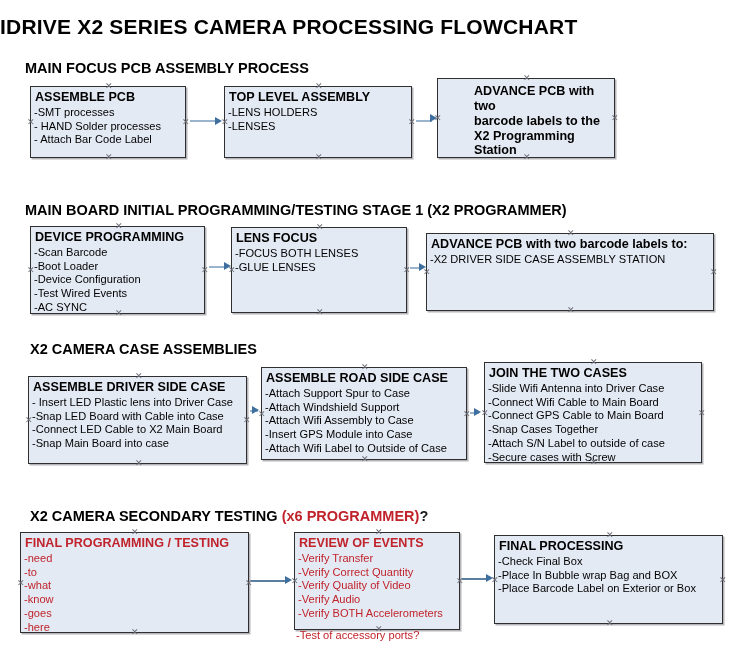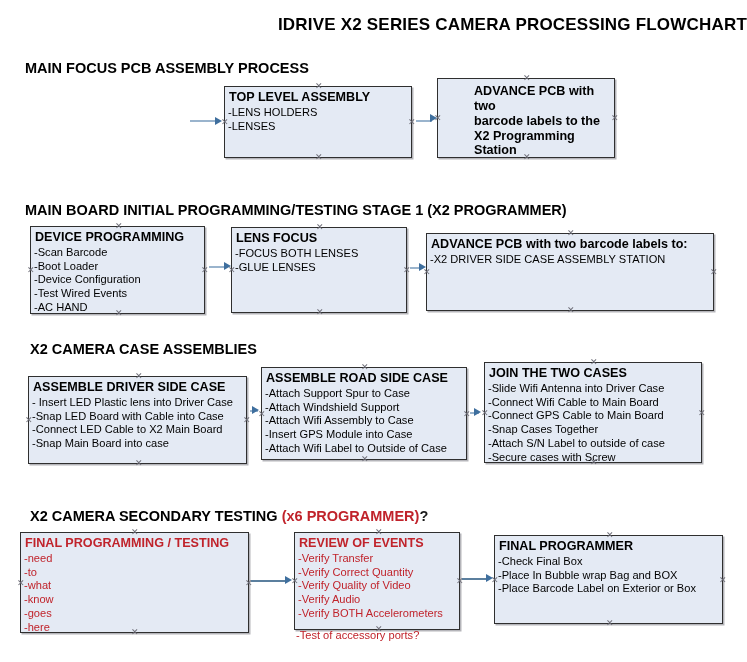--- a/index.html
+++ b/index.html
@@ -17,22 +17,22 @@
   #canvas {
     position: absolute;
     left: 0; top: 0;
     width: 747px;
     height: 662px;
   }
   .page-title {
     position: absolute;
     left: 0; top: 15px;
     width: 747px;
-    text-align: right;
-    font-size: 17px;
+    text-align: left;
+    font-size: 21px;
     font-weight: bold;
     color: #000000;
     letter-spacing: 0.2px;
   }
   .section-head {
     position: absolute;
     font-size: 14.5px;
     font-weight: bold;
     color: #000000;
     white-space: nowrap;
@@ -108,20 +108,32 @@
 </style>
 </head>
 <body>
 
 <div id="canvas">
 
   <div class="page-title">IDRIVE X2  SERIES CAMERA PROCESSING FLOWCHART</div>
 
   <div class="section-head" style="left:25px; top:60px;">MAIN FOCUS PCB ASSEMBLY PROCESS</div>
 
+  <div class="node" style="left:30px; top:86px; width:156px; height:72px;">
+    <div class="node-title">ASSEMBLE PCB</div>
+    <div class="node-lines">
+      <div class="node-line">-SMT processes</div>
+      <div class="node-line">- HAND Solder processes</div>
+      <div class="node-line">- Attach Bar Code Label</div>
+    </div>
+    <span class="anchor" style="left:74px; top:-4px;"></span>
+    <span class="anchor" style="left:74px; bottom:-4px;"></span>
+    <span class="anchor" style="left:-4px; top:32px;"></span>
+    <span class="anchor" style="right:-4px; top:32px;"></span>
+  </div>
 
   <div class="node" style="left:224px; top:86px; width:188px; height:72px;">
     <div class="node-title">TOP LEVEL ASSEMBLY</div>
     <div class="node-lines">
       <div class="node-line">-LENS HOLDERS</div>
       <div class="node-line">-LENSES</div>
     </div>
     <span class="anchor" style="left:90px; top:-4px;"></span>
     <span class="anchor" style="left:90px; bottom:-4px;"></span>
     <span class="anchor" style="left:-4px; top:32px;"></span>
@@ -146,21 +158,21 @@
 
   <div class="section-head" style="left:25px; top:202px;">MAIN BOARD INITIAL PROGRAMMING/TESTING STAGE 1 (X2 PROGRAMMER)</div>
 
   <div class="node" style="left:30px; top:226px; width:175px; height:88px;">
     <div class="node-title">DEVICE PROGRAMMING</div>
     <div class="node-lines">
       <div class="node-line">-Scan Barcode</div>
       <div class="node-line">-Boot Loader</div>
       <div class="node-line">-Device Configuration</div>
       <div class="node-line">-Test Wired Events</div>
-      <div class="node-line">-AC HAND</div>
+      <div class="node-line">-AC SYNC</div>
     </div>
     <span class="anchor" style="left:84px; top:-4px;"></span>
     <span class="anchor" style="left:84px; bottom:-4px;"></span>
     <span class="anchor" style="left:-4px; top:40px;"></span>
     <span class="anchor" style="right:-4px; top:40px;"></span>
   </div>
 
   <div class="node" style="left:231px; top:227px; width:176px; height:86px;">
     <div class="node-title">LENS FOCUS</div>
     <div class="node-lines">
@@ -271,21 +283,21 @@
       <div class="node-line">-Verify BOTH Accelerometers</div>
     </div>
     <span class="anchor" style="left:80px; top:-4px;"></span>
     <span class="anchor" style="left:80px; bottom:-4px;"></span>
     <span class="anchor" style="left:-4px; top:45px;"></span>
     <span class="anchor" style="right:-4px; top:45px;"></span>
   </div>
   <div class="overflow-line" style="left:296px; top:629px;">-Test of accessory ports?</div>
 
   <div class="node" style="left:494px; top:535px; width:229px; height:89px;">
-    <div class="node-title">FINAL PROGRAMMER</div>
+    <div class="node-title">FINAL PROCESSING</div>
     <div class="node-lines">
       <div class="node-line"> -Check Final Box</div>
       <div class="node-line">-Place In Bubble wrap Bag and BOX</div>
       <div class="node-line">-Place Barcode Label on Exterior or Box</div>
     </div>
     <span class="anchor" style="left:111px; top:-4px;"></span>
     <span class="anchor" style="left:111px; bottom:-4px;"></span>
     <span class="anchor" style="left:-4px; top:41px;"></span>
     <span class="anchor" style="right:-4px; top:41px;"></span>
   </div>

